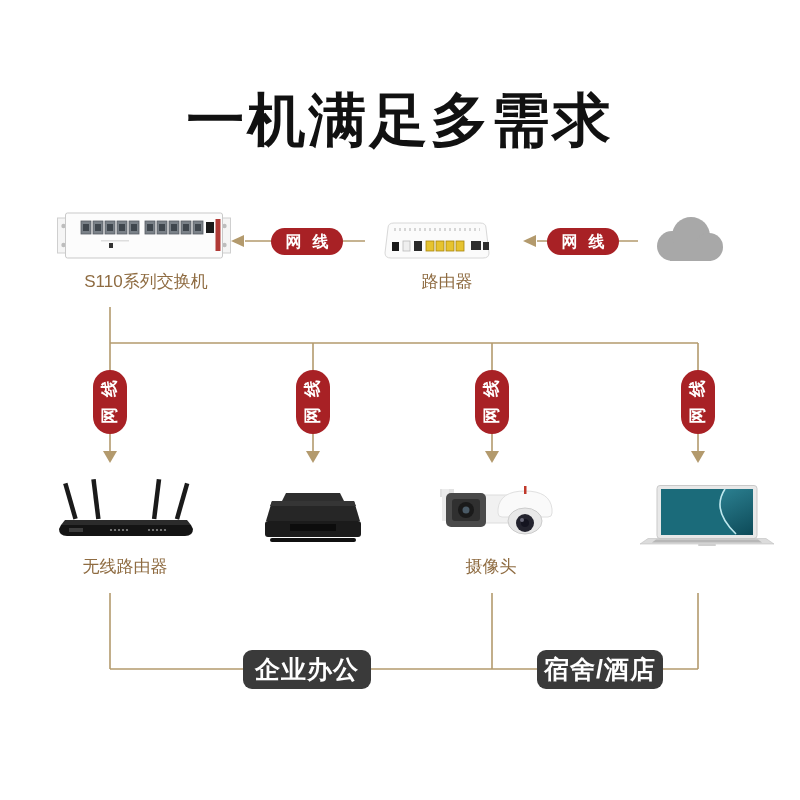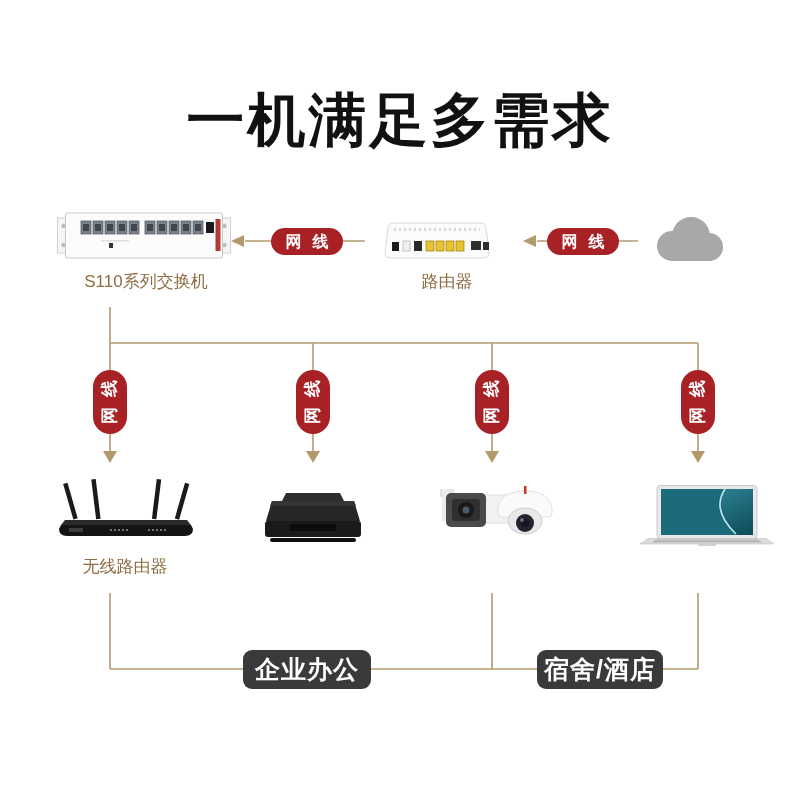--- a/index.html
+++ b/index.html
@@ -203,20 +203,21 @@
       <circle cx="30" cy="31" r="8" fill="#1a1a1a"></circle>
       <circle cx="30" cy="31" r="3.5" fill="#4a5a66"></circle>
       <path d="M62,30 Q64,12 89,12 Q114,12 116,30 L116,34 Q116,38 112,38 L66,38 Q62,38 62,34 Z" fill="#fafafa" stroke="#e0e0e0"></path>
       <rect x="88" y="7" width="2.5" height="8" fill="#c0392b"></rect>
       <ellipse cx="89" cy="42" rx="17" ry="13" fill="#e8e8e8" stroke="#cccccc"></ellipse>
       <circle cx="89" cy="44" r="9" fill="#23232e"></circle>
       <circle cx="89" cy="44" r="4" fill="#141420"></circle>
       <circle cx="86" cy="41" r="2" fill="#6a6a7a"></circle>
     </svg>
   </div>
+  <div class="dev-label" style="left:431px; top:555px; width:120px;">摄像头</div>
 
   <div class="illus" style="left:640px; top:485px; width:134px; height:62px;">
     <svg viewBox="0 0 134 62">
       <defs>
         <linearGradient id="seaGrad" x1="0" y1="0" x2="1" y2="1">
           <stop offset="0" stop-color="#3a9aac"></stop>
           <stop offset="1" stop-color="#0d4a58"></stop>
         </linearGradient>
       </defs>
       <rect x="17" y="0.5" width="100" height="53" rx="3" fill="#e8e8e8" stroke="#c9c9c9"></rect>

